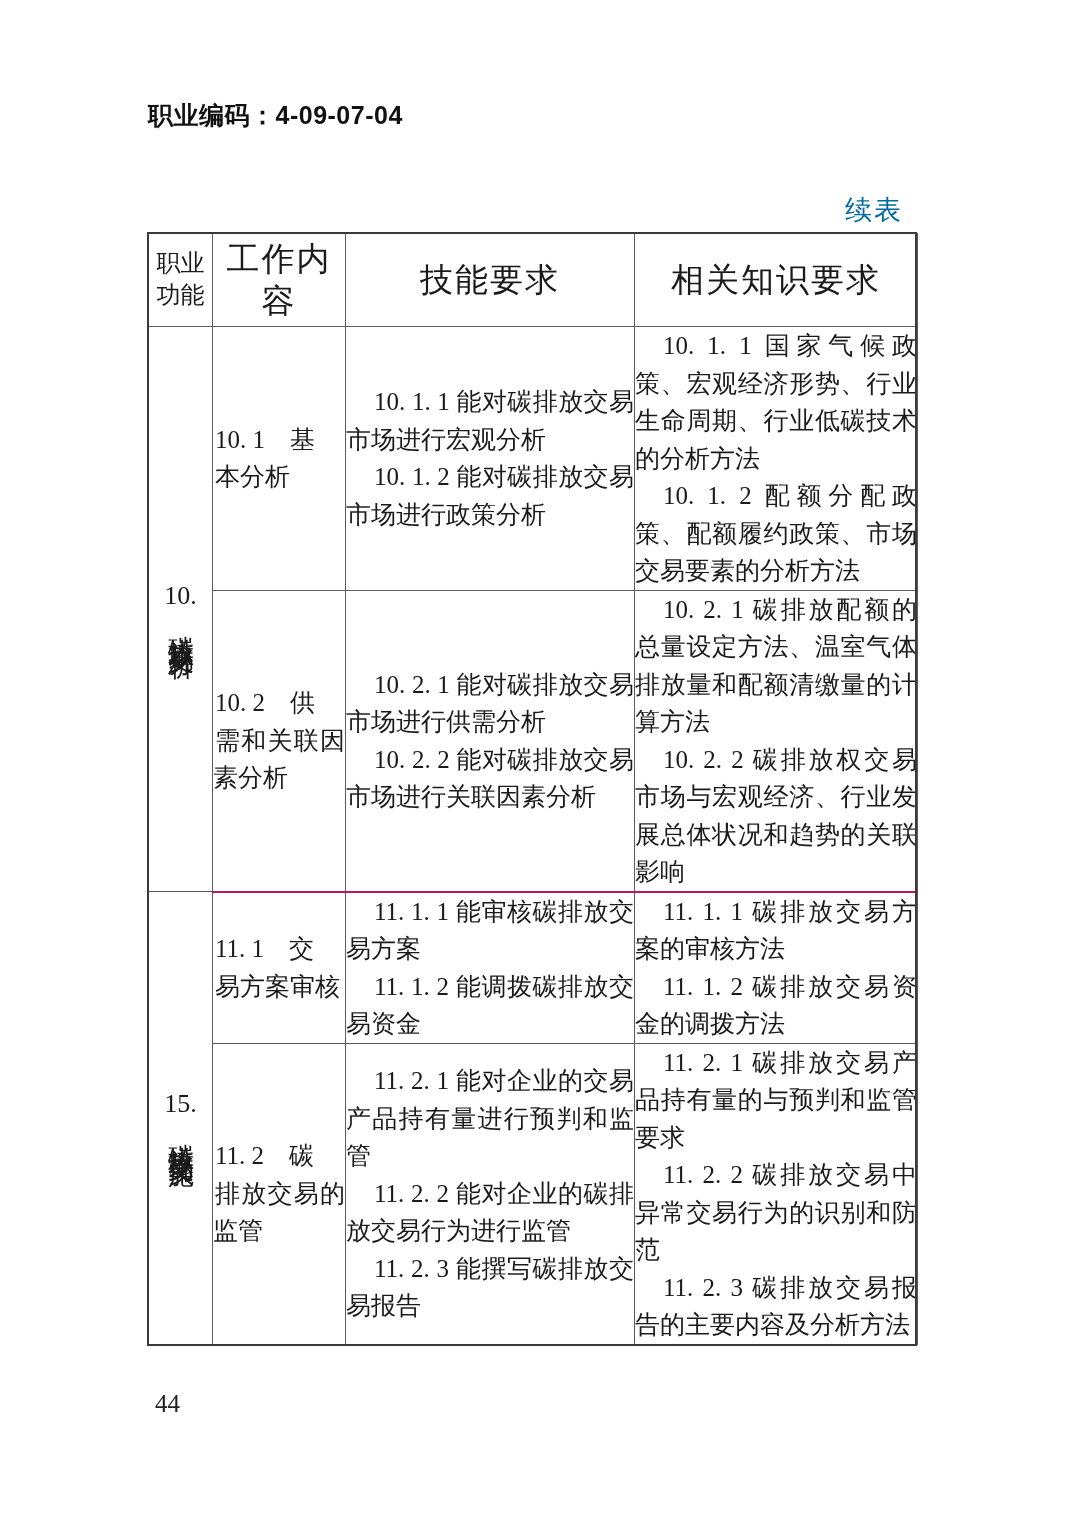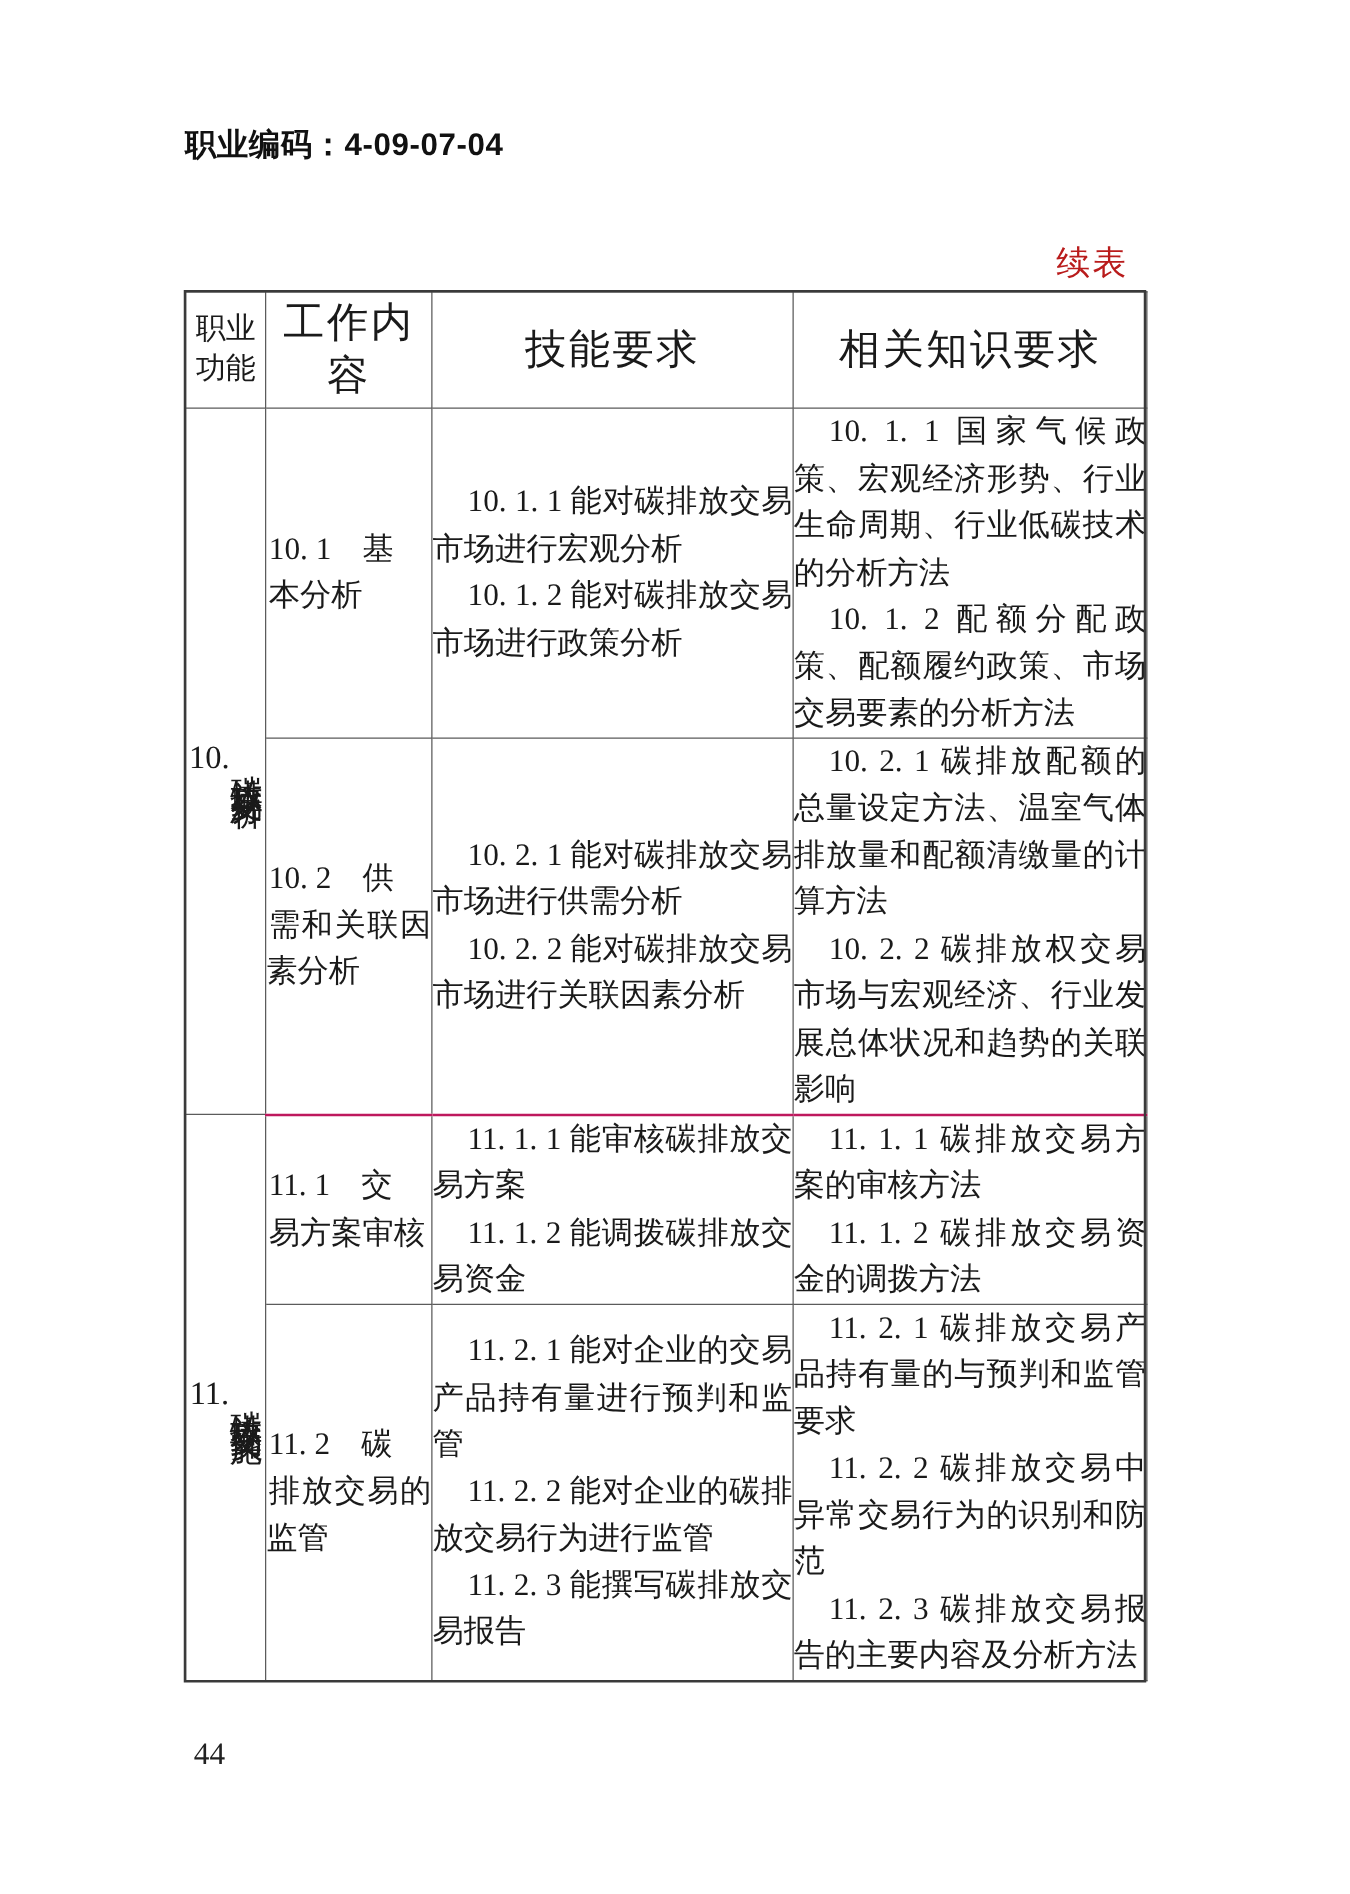--- a/index.html
+++ b/index.html
@@ -39,21 +39,21 @@
   .cont-label {
     position: absolute;
     left: 148px;
     top: 192px;
     width: 769px;
     text-align: right;
     padding-right: 14px;
     box-sizing: border-box;
     font-size: 27px;
     letter-spacing: 2px;
-    color: #b91c1c;
+    color: #0369a1;
   }
 
   
   .tbl-wrap {
     position: absolute;
     left: 148px;
     top: 233px;
     width: 769px;
   }
   table.spec {
@@ -108,21 +108,21 @@
     border-bottom: 2px solid #be185d;
   }
 
   
   td.func {
     text-align: center;
     padding: 10px 0;
   }
   .func-inner {
     display: flex;
-    flex-direction: row;
+    flex-direction: column;
     align-items: center;
     justify-content: center;
     line-height: 1;
   }
   .func-num {
     font-size: 26px;
     letter-spacing: 0;
     margin-bottom: 6px;
   }
   .func-vert {
@@ -232,21 +232,21 @@
           </td>
           <td class="body-cell">
             <p>10. 2. 1 碳排放配额的总量设定方法、温室气体排放量和配额清缴量的计算方法</p>
             <p>10. 2. 2 碳排放权交易市场与宏观经济、行业发展总体状况和趋势的关联影响</p>
           </td>
         </tr>
 
         <tr>
           <td class="func" rowspan="2">
             <div class="func-inner">
-              <span class="func-num">11.</span>
+              <span class="func-num">15.</span>
               <span class="func-vert">碳排放交易实施</span>
             </div>
           </td>
           <td class="work">
             <span class="ind">11. 1　交</span>
             <span class="ind">易方案审核</span>
           </td>
           <td class="body-cell">
             <p>11. 1. 1 能审核碳排放交易方案</p>
             <p>11. 1. 2 能调拨碳排放交易资金</p>

